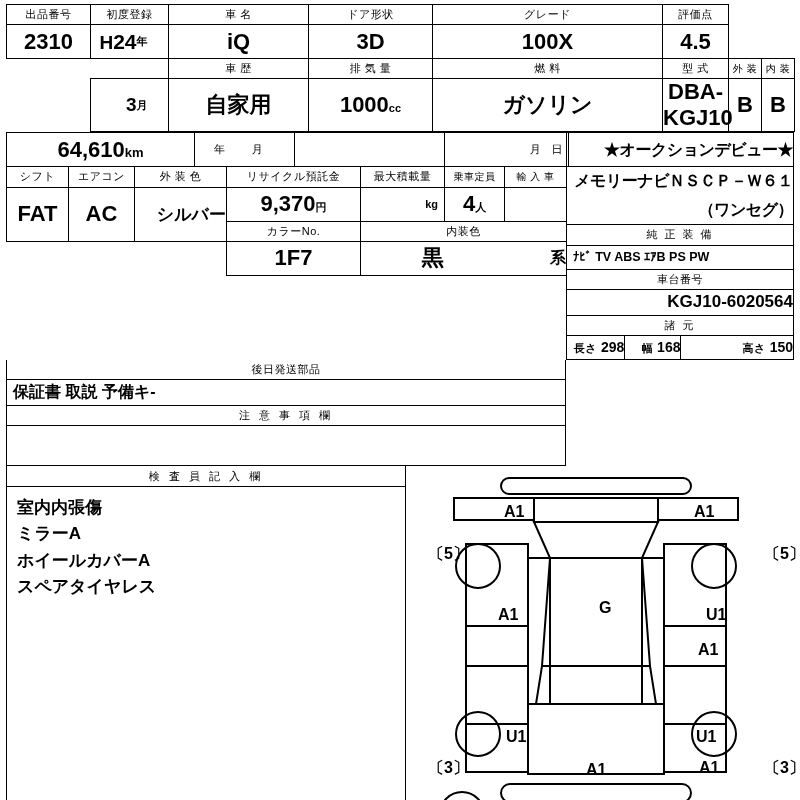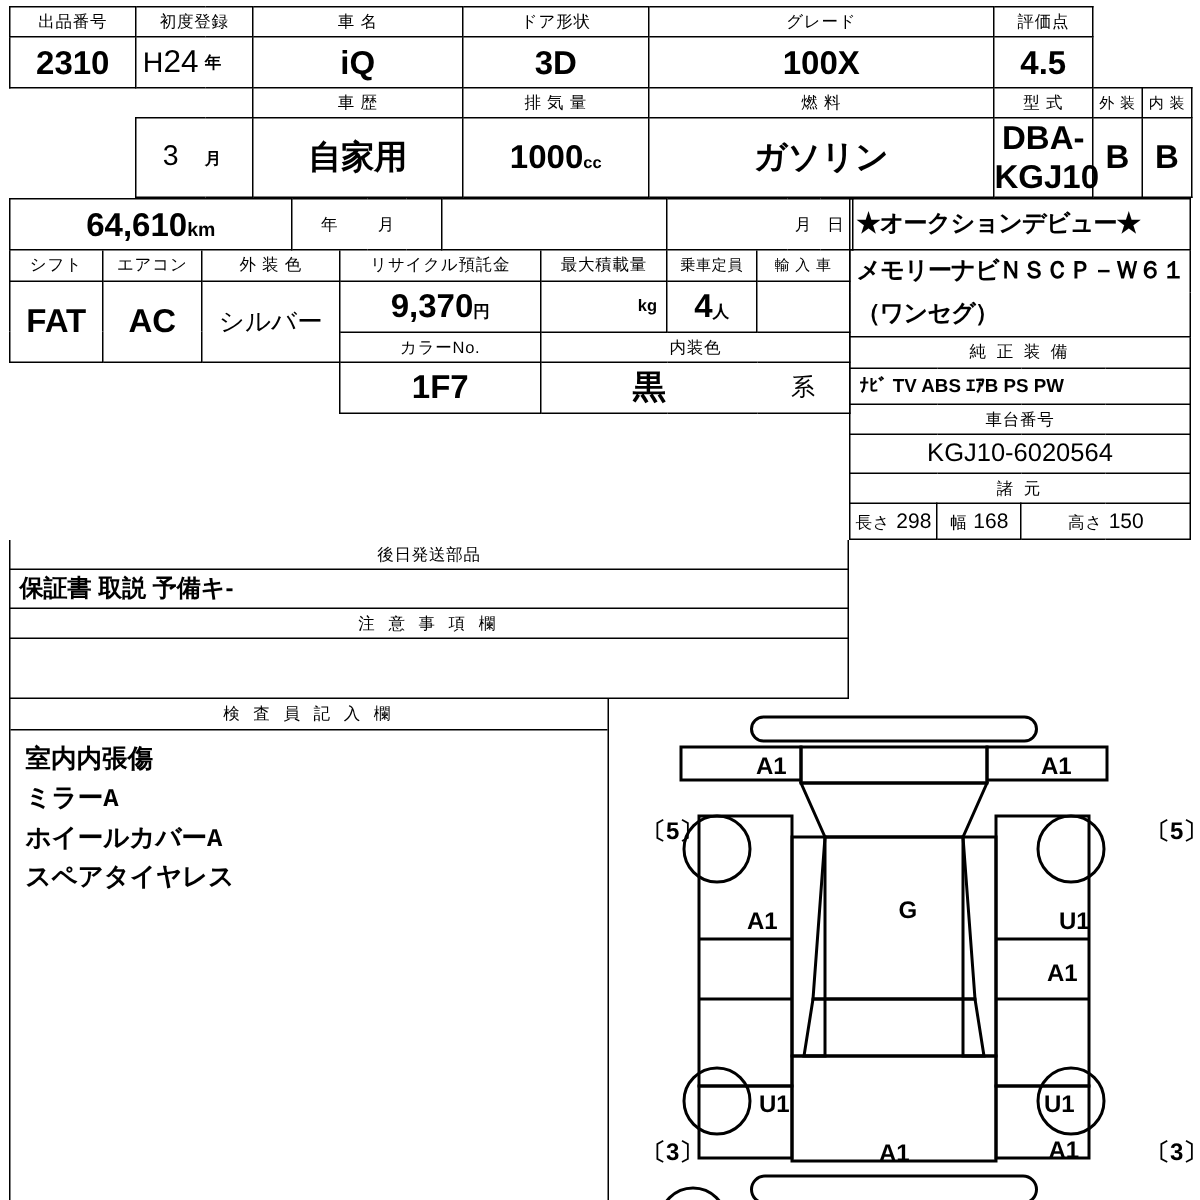--- a/index.html
+++ b/index.html
@@ -30,21 +30,22 @@
     vertical-align: middle;
     padding: 0;
     font-weight: normal;
   }
   .lbl {
     font-size: 11px;
     letter-spacing: 0.5px;
   }
   .val {
     font-size: 19px;
-    font-weight: normal;
+    font-weight: bold;
+    text-align: right;
   }
   .val-big {
     font-size: 22px;
     font-weight: bold;
   }
   .unit {
     font-size: 11px;
     font-weight: bold;
   }
   .noborder { border: none; }
@@ -57,21 +58,21 @@
 
   
   #mid-wrap { display: flex; width: 788px; margin-top: 0px; }
   #mid-left { width: 560px; }
   #mid-right { width: 228px; }
   #mid-left table, #mid-right table { width: 100%; }
 
   .sales-line {
     font-size: 16px;
     font-weight: bold;
-    text-align: left;
+    text-align: right;
     padding-left: 4px;
     line-height: 1.45;
     letter-spacing: -0.5px;
   }
 
   
   #lower-wrap { display: flex; width: 788px; }
   #lower-left { width: 400px; }
   #lower-right { width: 388px; position: relative; }
 
@@ -88,21 +89,20 @@
     font-size: 11px;
     letter-spacing: 3px;
     text-align: center;
   }
   #inspector-body {
     padding: 8px 0 0 10px;
     font-size: 17px;
     font-weight: bold;
     line-height: 1.55;
     text-align: left;
-    font-family: Liberation Mono, monospace;
   }
 
   
   #diagram {
     position: relative;
     width: 388px;
     height: 378px;
     border: none;
   }
   #diagram svg { display: block; }

